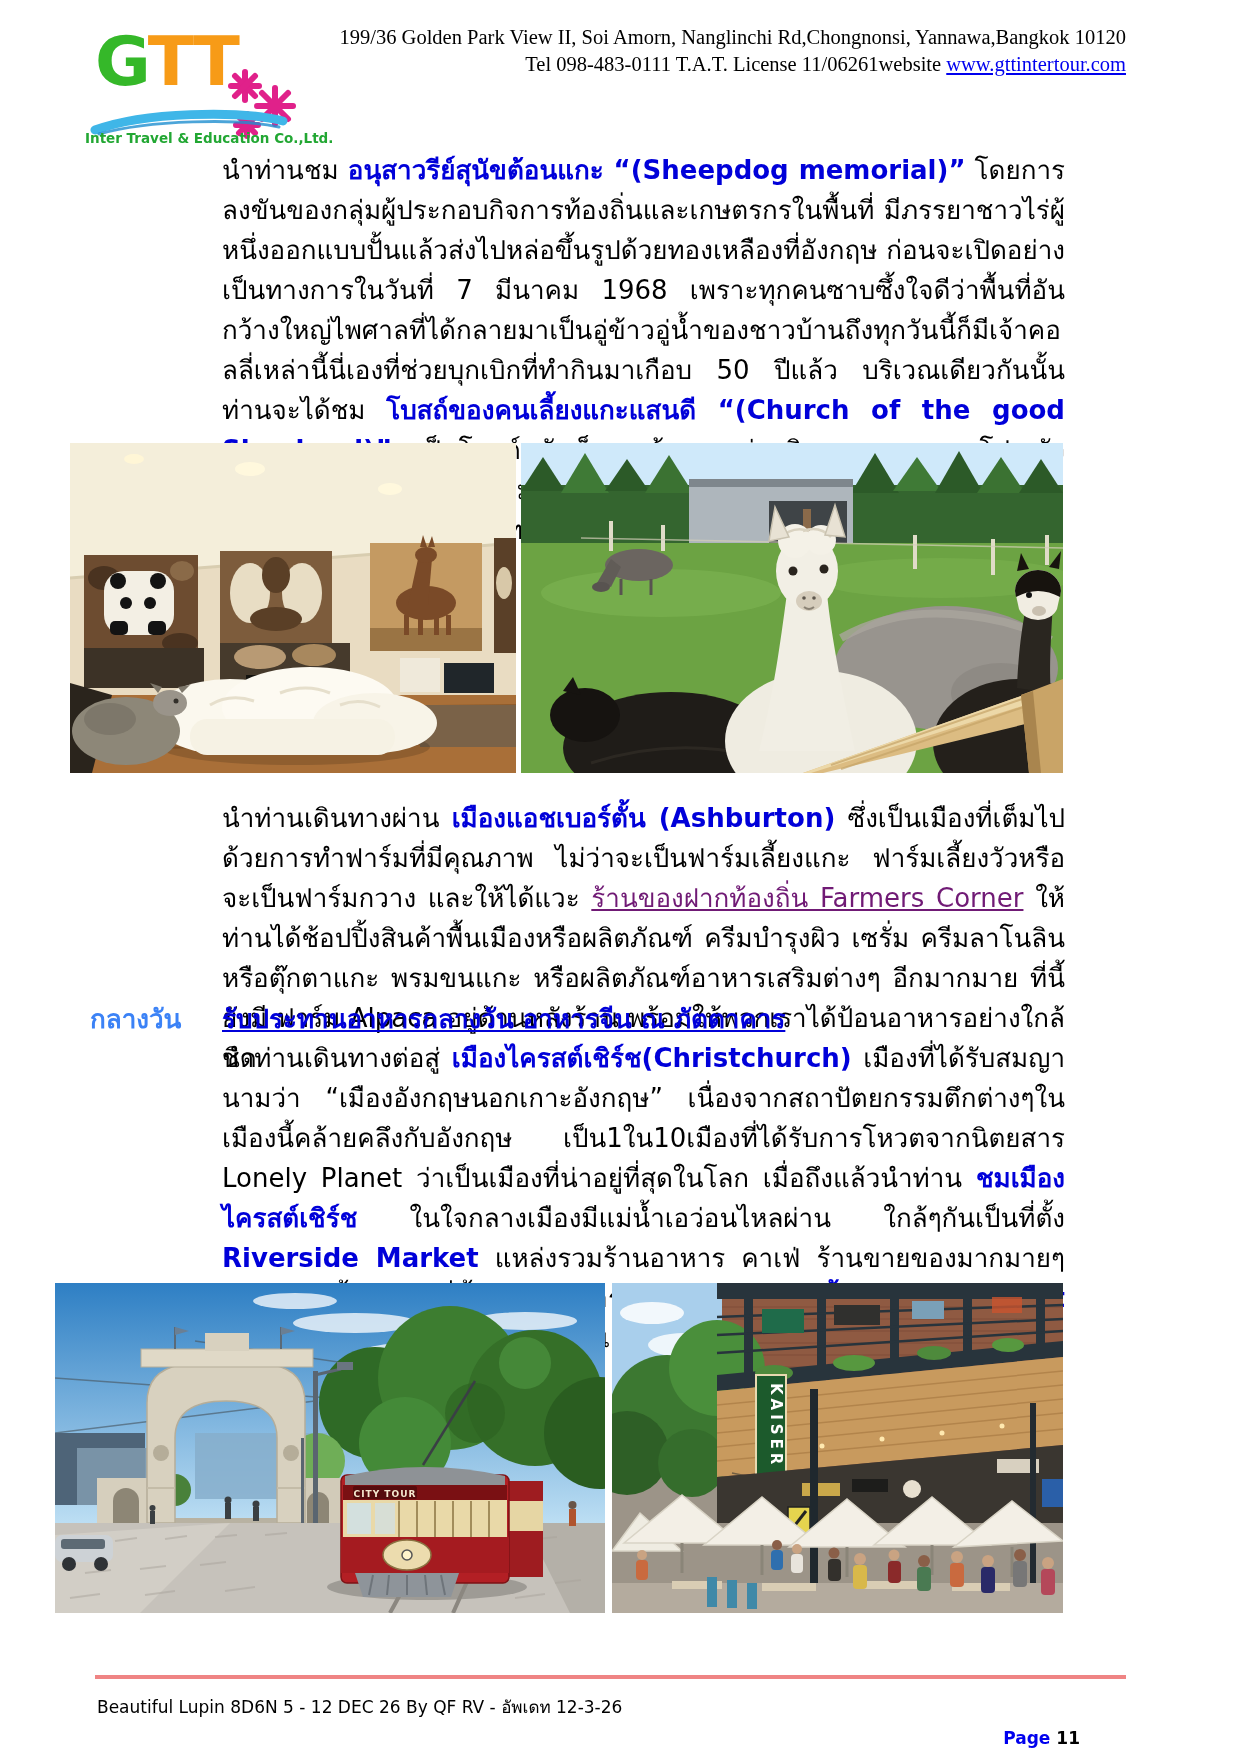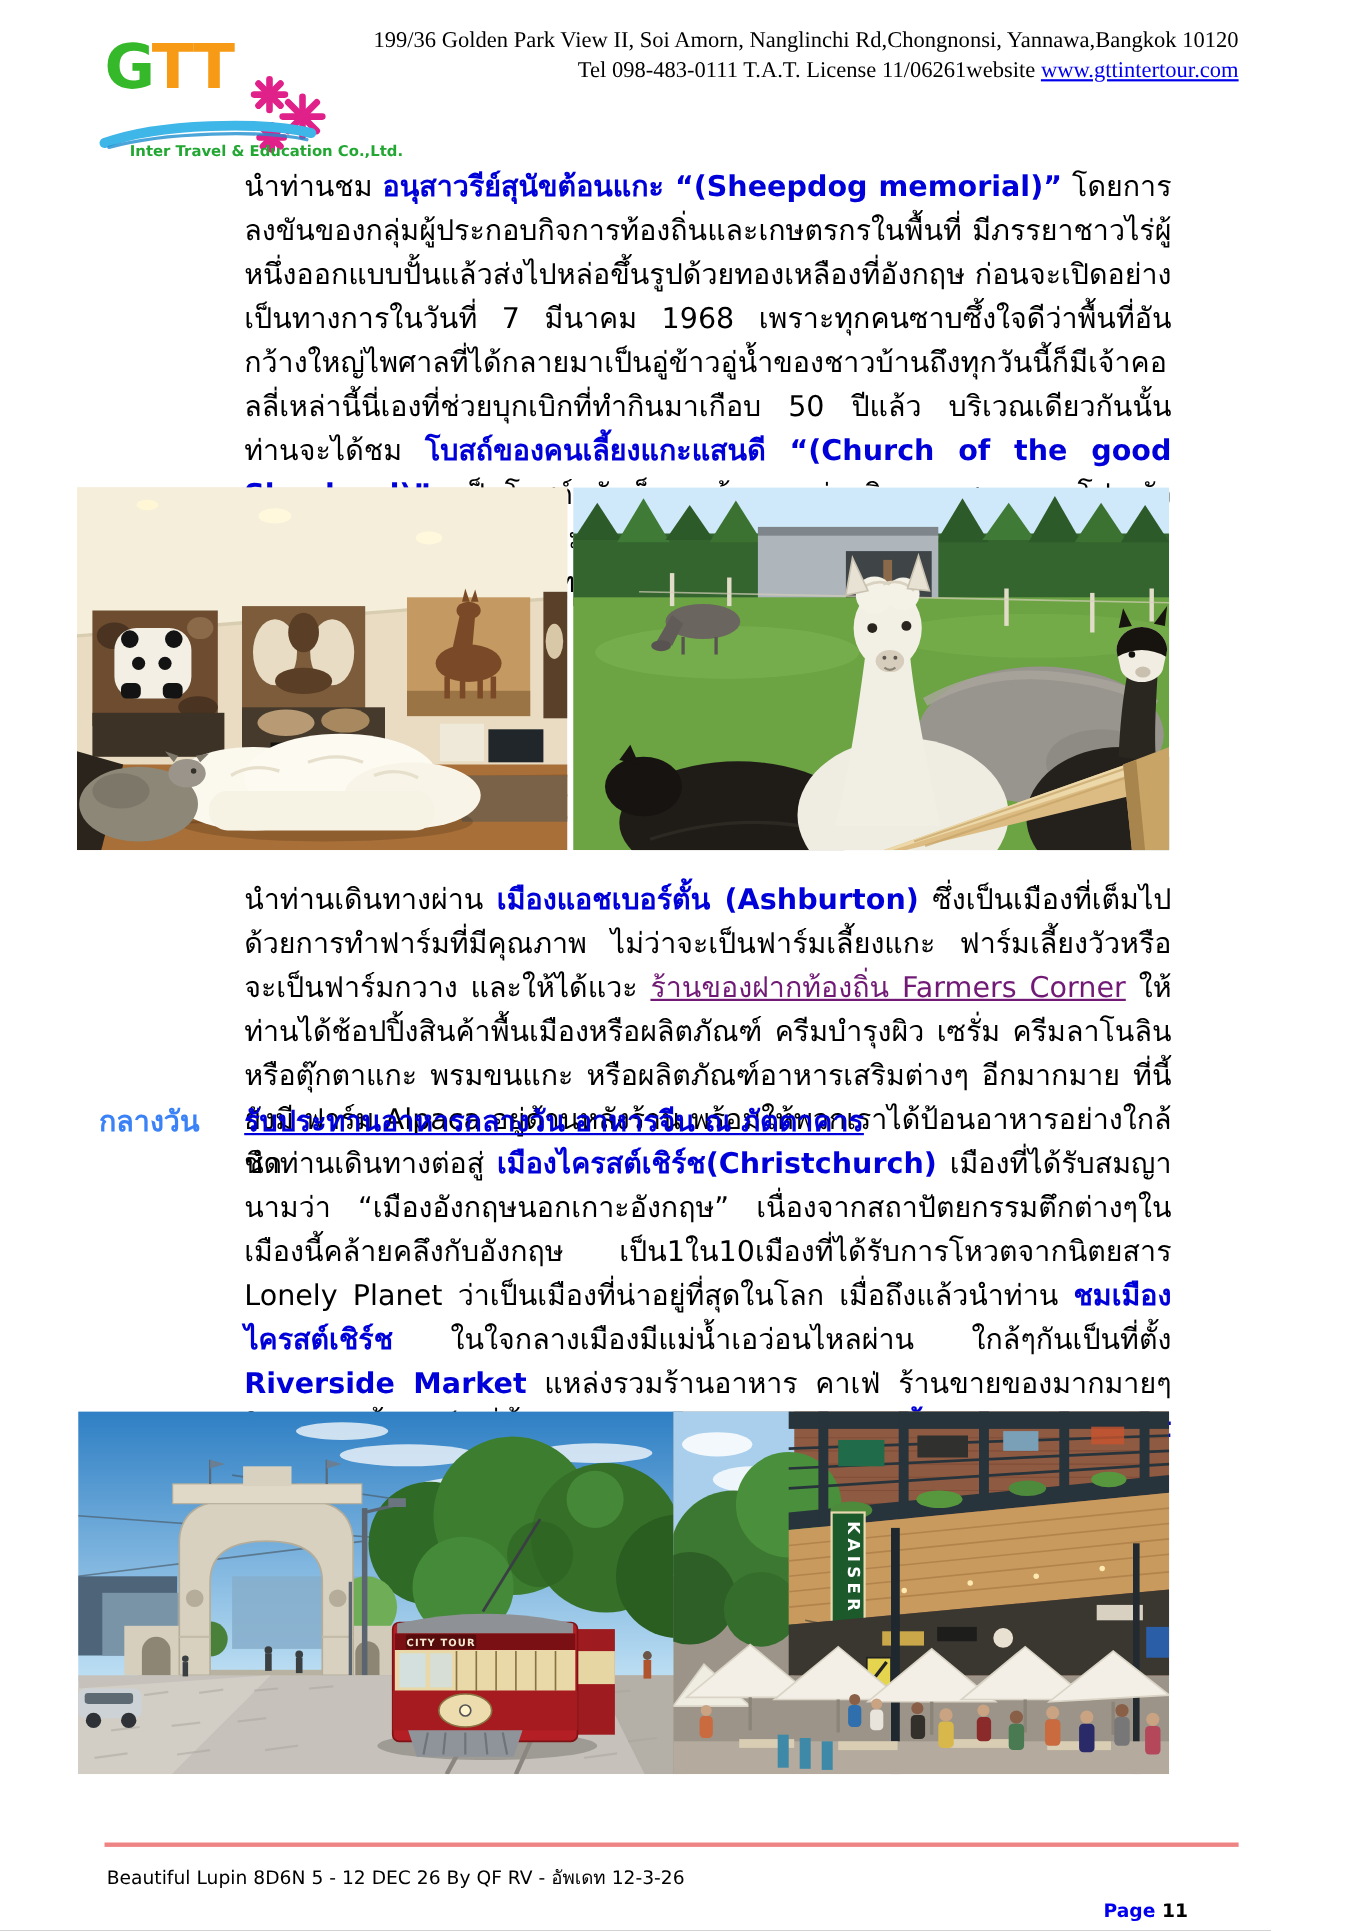--- a/index.html
+++ b/index.html
@@ -1,47 +1,47 @@
 <!DOCTYPE html>
 <html><head>
 <meta charset="utf-8">
 <style>
   * { margin:0; padding:0; box-sizing:border-box; }
   body { background:#888; font-family:"DejaVu Sans",sans-serif; }
   .page { position:relative; width:1241px; height:1755px; background:#ffffff; margin:0 auto; overflow:hidden; }
 
   
   .logo { position:absolute; left:95px; top:24px; width:210px; height:118px; }
-  .logo-letters { position:absolute; left:0; top:0; font-weight:800; font-size:56px; line-height:76px; letter-spacing:-2px; font-family:"DejaVu Sans",sans-serif; }
+  .logo-letters { position:absolute; left:0; top:0; font-weight:800; font-size:68px; line-height:76px; letter-spacing:-2px; font-family:"DejaVu Sans",sans-serif; }
   .logo-g  { color:#35b829; }
   .logo-tt { color:#f79b17; }
   .logo-flowers { position:absolute; left:128px; top:42px; }
   .logo-swoosh  { position:absolute; left:-6px; top:84px; }
-  .logo-sub { position:absolute; left:-10px; top:106px; width:230px; font-size:13.5px; font-weight:bold; color:#22a733; white-space:nowrap;margin-left:33px; }
+  .logo-sub { position:absolute; left:-10px; top:106px; width:230px; font-size:13.5px; font-weight:bold; color:#22a733; white-space:nowrap; }
   .hdr-addr { position:absolute; left:300px; top:26px; width:826px; text-align:right; font-family:"Liberation Serif","DejaVu Serif",serif; font-size:20.5px; color:#000; }
   .hdr-addr .line2 { margin-top:4px; }
   .hdr-link { color:#0000ee; text-decoration:underline; cursor:pointer; }
 
   
   .para { position:absolute; left:222px; width:843px; font-size:26px; line-height:40px; text-align:justify; color:#000; }
   .p1 { top:150px; }
   .p2 { top:798px; }
   .p3 { top:1038px; }
   .run.normal { color:#000; }
   .run.b-blue { color:#0000d9; font-weight:bold; }
   .run.blue   { color:#701a75;text-decoration:underline; }
   .lunch-label { position:absolute; left:90px;  top:998px; font-size:26px; font-weight:bold; color:#3b82f6; }
   .lunch-text  { position:absolute; left:222px; top:998px; font-size:26px; font-weight:bold; color:#0000d9;text-decoration:underline; }
 
   
   .photo { position:absolute; overflow:hidden; }
   .photo svg { display:block; width:100%; height:100%; }
   .ph1 { left:70px;  top:443px;  width:446px; height:330px; }
   .ph2 { left:521px; top:443px;  width:542px; height:330px; }
-  .ph3 { left:55px;  top:1283px; width:550px; height:330px;margin-left:16px; }
+  .ph3 { left:55px;  top:1283px; width:550px; height:330px; }
   .ph4 { left:612px; top:1283px; width:451px; height:330px; }
 
   
   .footer-rule { position:absolute; left:95px; top:1675px; width:1031px; height:4px; background:#ef8484; }
   .footer-left { position:absolute; left:97px; top:1693px; font-size:17px; color:#000; }
   .footer-page { position:absolute; right:161px; top:1693px; font-size:17px; font-weight:bold;margin-top:35px; }
   .footer-page .pl { color:#0000ee; }
   .footer-page .pn { color:#000; }
 
   svg text { font-family:"DejaVu Sans",sans-serif; }

